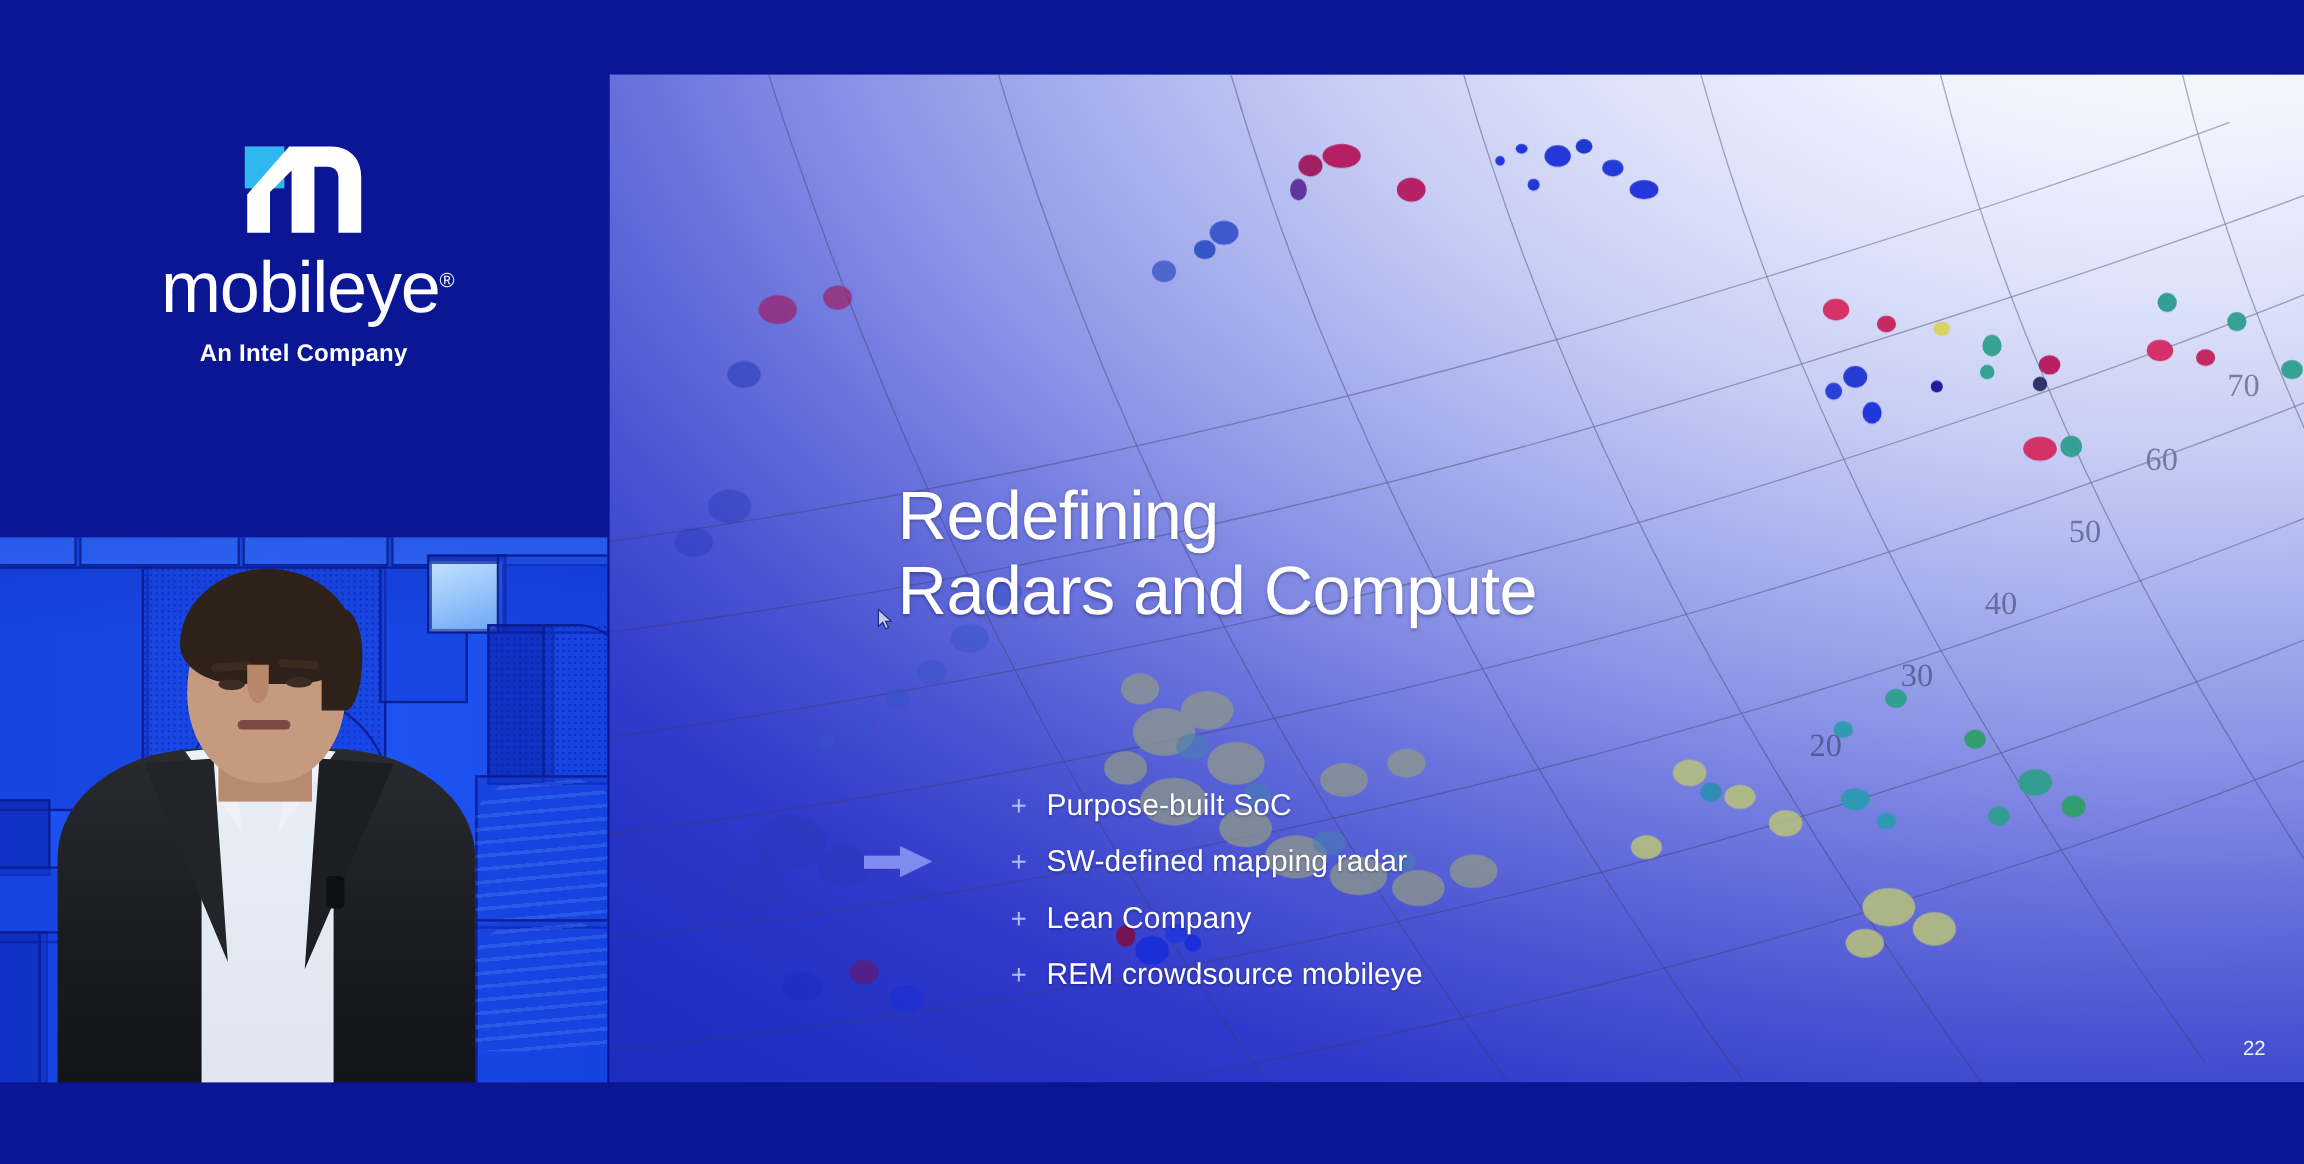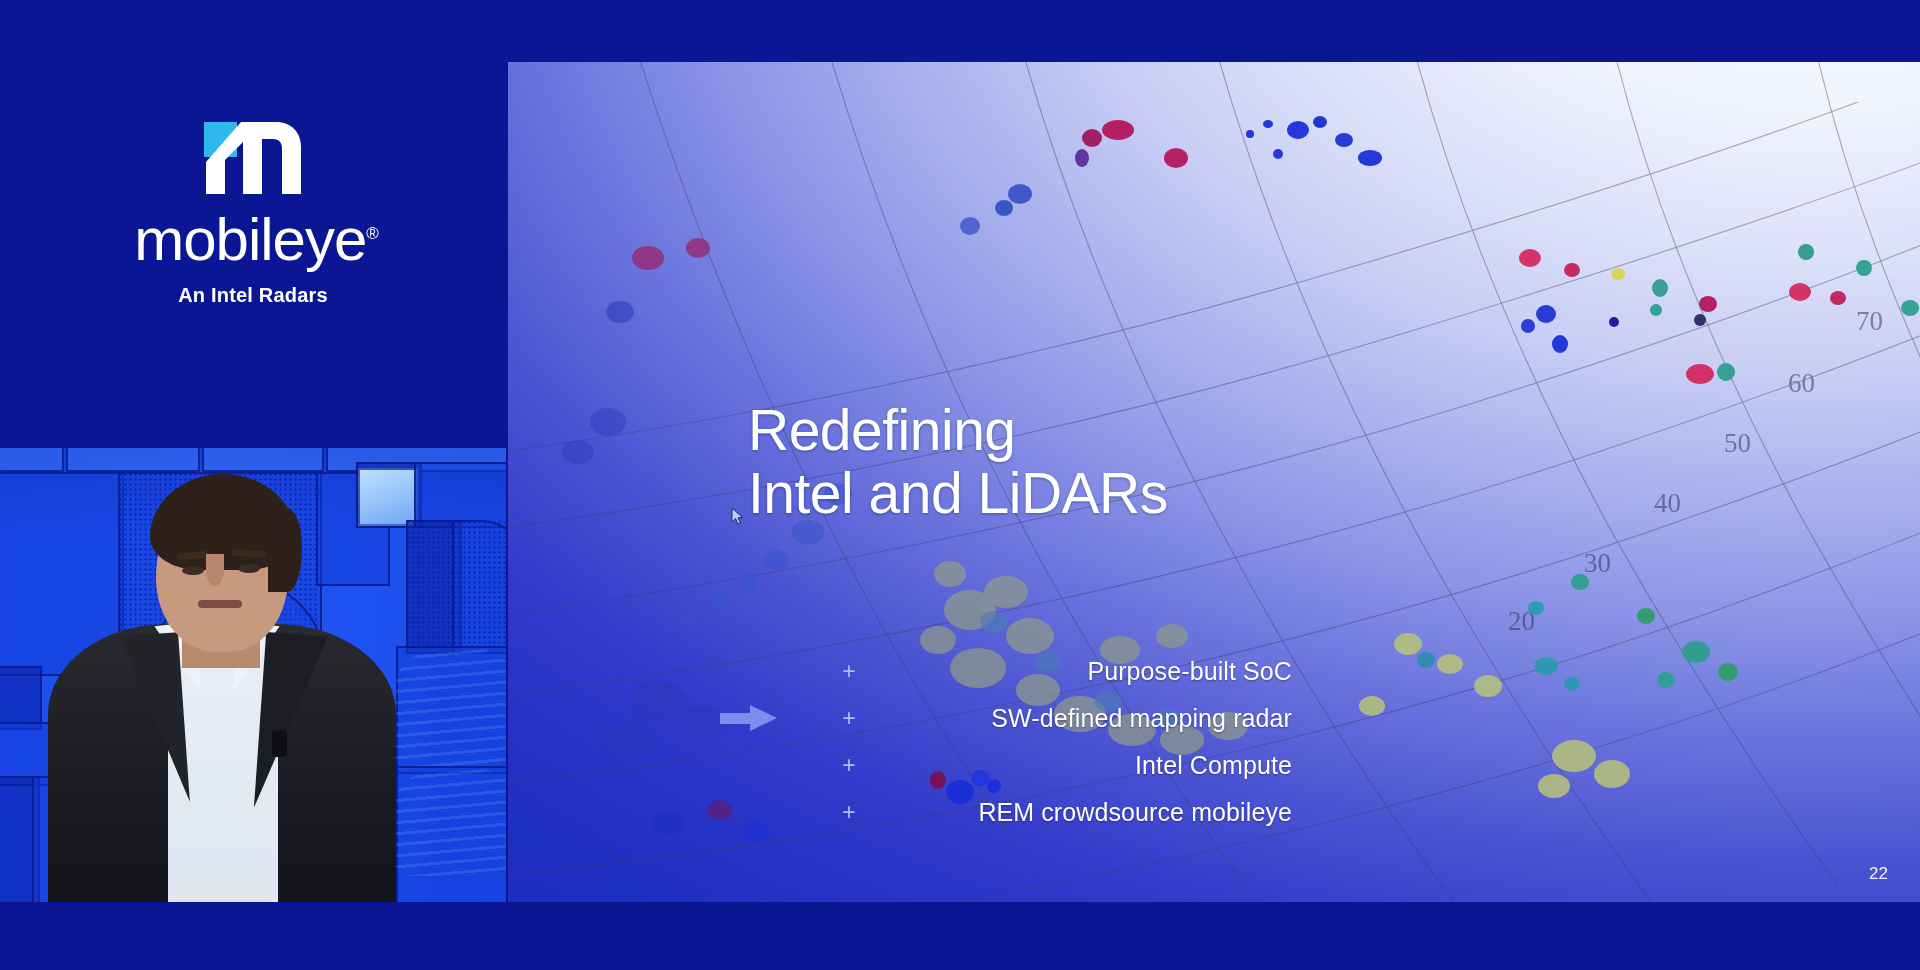--- a/index.html
+++ b/index.html
@@ -277,21 +277,21 @@
     width: 18px;
     text-align: center;
     color: #b4bdf5;
     font-size: 23px;
     line-height: 1;
   }
   .bullet-text {
     position: absolute;
     left: 164px;
     width: 420px;
-    text-align: right;
+    text-align: left;
     color: #ffffff;
     font-size: 25px;
     letter-spacing: .1px;
     text-shadow: 0 1px 2px rgba(0,0,40,.4);
     white-space: nowrap;
   }
   #pointer-arrow {
     position: absolute;
     left: 12px;
     top: 10px;
@@ -351,21 +351,21 @@
 
   <div id="brand-panel">
     <div id="logo-wrap">
       <div id="logo-mark">
         <svg width="106" height="84" viewBox="0 0 106 84" xmlns="http://www.w3.org/2000/svg">
           <rect x="4" y="4" width="33" height="35" fill="#2fb8f0"></rect>
           <path d="M41 4 H76 C91 4 101 14 101 29 V76 H82 V30 C82 24 78 21 73 21 H62 V76 H43 V24 L25 42 V76 H6 V44 Z" fill="#ffffff"></path>
         </svg>
       </div>
       <div class="wordmark"><span>mobileye</span><sup>®</sup></div>
-      <div class="tagline">An Intel Radars</div>
+      <div class="tagline">An Intel Company</div>
     </div>
   </div>
 
   <div id="presenter-video">
     <div id="pv-bg"></div>
 
     <div class="blk light" style="left:-10px;top:-6px;width:70px;height:26px;"></div>
     <div class="blk light" style="left:66px;top:-6px;width:130px;height:26px;"></div>
     <div class="blk light" style="left:202px;top:-6px;width:118px;height:26px;"></div>
     <div class="blk light" style="left:326px;top:-6px;width:190px;height:26px;"></div>
@@ -582,39 +582,39 @@
         <ellipse cx="212" cy="748" rx="12" ry="10" fill="#7a1050" opacity="0.55"></ellipse>
         <ellipse cx="248" cy="770" rx="14" ry="11" fill="#1a2fd8" opacity="0.6"></ellipse>
         <ellipse cx="140" cy="196" rx="16" ry="12" fill="#a0185c" opacity="0.7"></ellipse>
         <ellipse cx="190" cy="186" rx="12" ry="10" fill="#a0185c" opacity="0.7"></ellipse>
         <ellipse cx="112" cy="250" rx="14" ry="11" fill="#2a3bb8" opacity="0.6"></ellipse>
       </g>
     </svg>
 
     <div id="title-block">
       <div class="slide-title-line">Redefining</div>
-      <div class="slide-title-line">Intel and LiDARs</div>
+      <div class="slide-title-line">Radars and Compute</div>
     </div>
 
     <div id="bullets">
       <div class="bullet-row">
         <span class="bullet-plus">+</span>
         <span class="bullet-text">Purpose-built SoC</span>
       </div>
       <div class="bullet-row">
         <span id="pointer-arrow">
           <span class="shaft"></span>
           <span class="head"></span>
         </span>
         <span class="bullet-plus">+</span>
         <span class="bullet-text">SW-defined mapping radar</span>
       </div>
       <div class="bullet-row">
         <span class="bullet-plus">+</span>
-        <span class="bullet-text">Intel Compute</span>
+        <span class="bullet-text">Lean Company</span>
       </div>
       <div class="bullet-row">
         <span class="bullet-plus">+</span>
         <span class="bullet-text">REM crowdsource mobileye</span>
       </div>
     </div>
 
     <div id="slide-number">22</div>
   </div>
 

